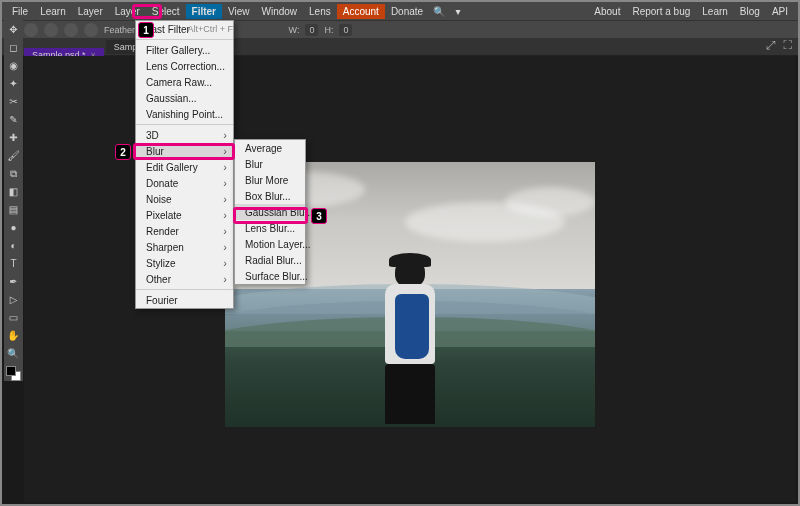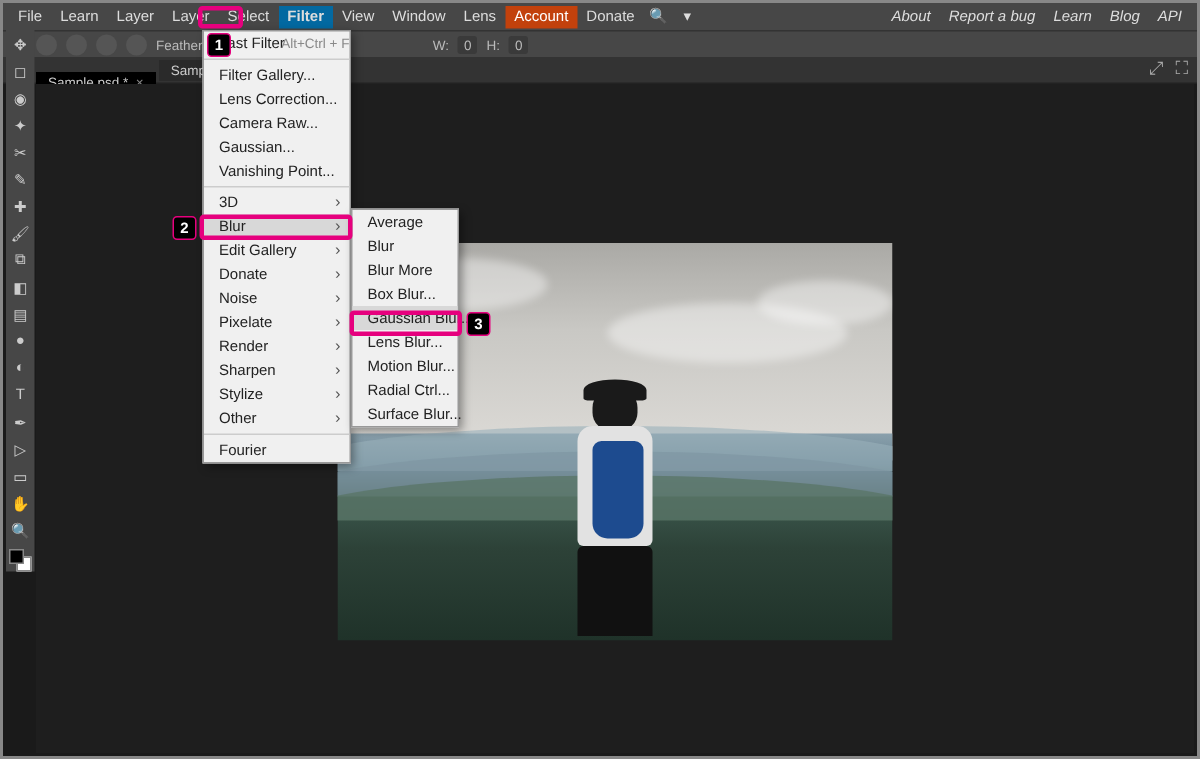--- a/index.html
+++ b/index.html
@@ -3,33 +3,33 @@
 <meta charset="utf-8">
 <style>
   * { margin: 0; padding: 0; box-sizing: border-box; font-family: Arial, sans-serif; }
   body { background: #1a1a1a; width: 800px; height: 506px; overflow: hidden; position: relative; border: 2px solid #888; }
   
   
   .menubar { background: #474747; height: 18px; display: flex; align-items: center; font-size: 10px; color: #ddd; padding: 0 4px; }
   .menubar .menu-item { padding: 2px 6px; cursor: pointer; }
   .menubar .menu-item.active { background: #0369a1; font-weight: bold; }
   .menubar .spacer { flex: 1; }
-  .menubar .right-item { padding: 2px 6px; cursor: pointer; font-style: italic; }
+  .menubar .right-item { padding: 2px 6px; cursor: pointer; }
   .menubar .account { background: #c2410c; color: #fff; }
   .menubar .search-icon { padding: 2px 4px; }
   
   
   .options-bar { background: #474747; height: 18px; display: flex; align-items: center; font-size: 9px; color: #bbb; padding-left: 22px; gap: 6px; border-top: 1px solid #333; }
   .options-bar .chip { background: #3a3a3a; padding: 1px 4px; border-radius: 2px; }
   .options-bar .tool-icon { width: 14px; height: 14px; background: #555; border-radius: 50%; }
   
   
   .tabs-row { background: #333; height: 18px; display: flex; align-items: center; font-size: 9px; color: #ccc; padding-left: 22px; border-bottom: 1px solid #222; }
   .tabs-row .tab { padding: 2px 8px; background: #2a2a2a; margin-right: 2px; }
-  .tabs-row .tab.active { background: #000000; margin-top: 16px; }
+  .tabs-row .tab.active { background: #4c1d95; margin-top: 16px; }
   .tabs-row .tab .close { margin-left: 5px; color: #888; }
   
   
   .tools-left { position: absolute; left: 2px; top: 18px; width: 19px; background: #474747; display: flex; flex-direction: column; align-items: center; padding-top: 2px; gap: 3px; }
   .tools-left .tool { width: 16px; height: 15px; display: flex; align-items: center; justify-content: center; color: #ccc; font-size: 10px; cursor: pointer; }
   .swatch { width: 15px; height: 15px; position: relative; margin-top: 2px; }
   .swatch .fg { position: absolute; width: 10px; height: 10px; background: #000; border: 1px solid #888; top: 0; left: 0; }
   .swatch .bg { position: absolute; width: 10px; height: 10px; background: #fff; border: 1px solid #888; bottom: 0; right: 0; }
   
   
@@ -189,22 +189,22 @@
   <div class="dd-item">Fourier</div>
 </div>
 
 <div id="blur-menu" class="dropdown">
   <div class="dd-item">Average</div>
   <div class="dd-item">Blur</div>
   <div class="dd-item">Blur More</div>
   <div class="dd-item">Box Blur...</div>
   <div class="dd-item highlight2">Gaussian Blur...</div>
   <div class="dd-item">Lens Blur...</div>
-  <div class="dd-item">Motion Blur...</div>
-  <div class="dd-item">Radial Ctrl...</div>
+  <div class="dd-item">Motion Layer...</div>
+  <div class="dd-item">Radial Blur...</div>
   <div class="dd-item">Surface Blur...</div>
 </div>
 
 <div class="callout-box" style="left:130px;top:2px;width:30px;height:15px"></div>
 <div class="callout-num" style="left:136px;top:20px">1</div>
 
 <div class="callout-box" style="left:131px;top:141px;width:102px;height:17px"></div>
 <div class="callout-num" style="left:113px;top:142px">2</div>
 
 <div class="callout-box" style="left:231px;top:205px;width:75px;height:17px"></div>

